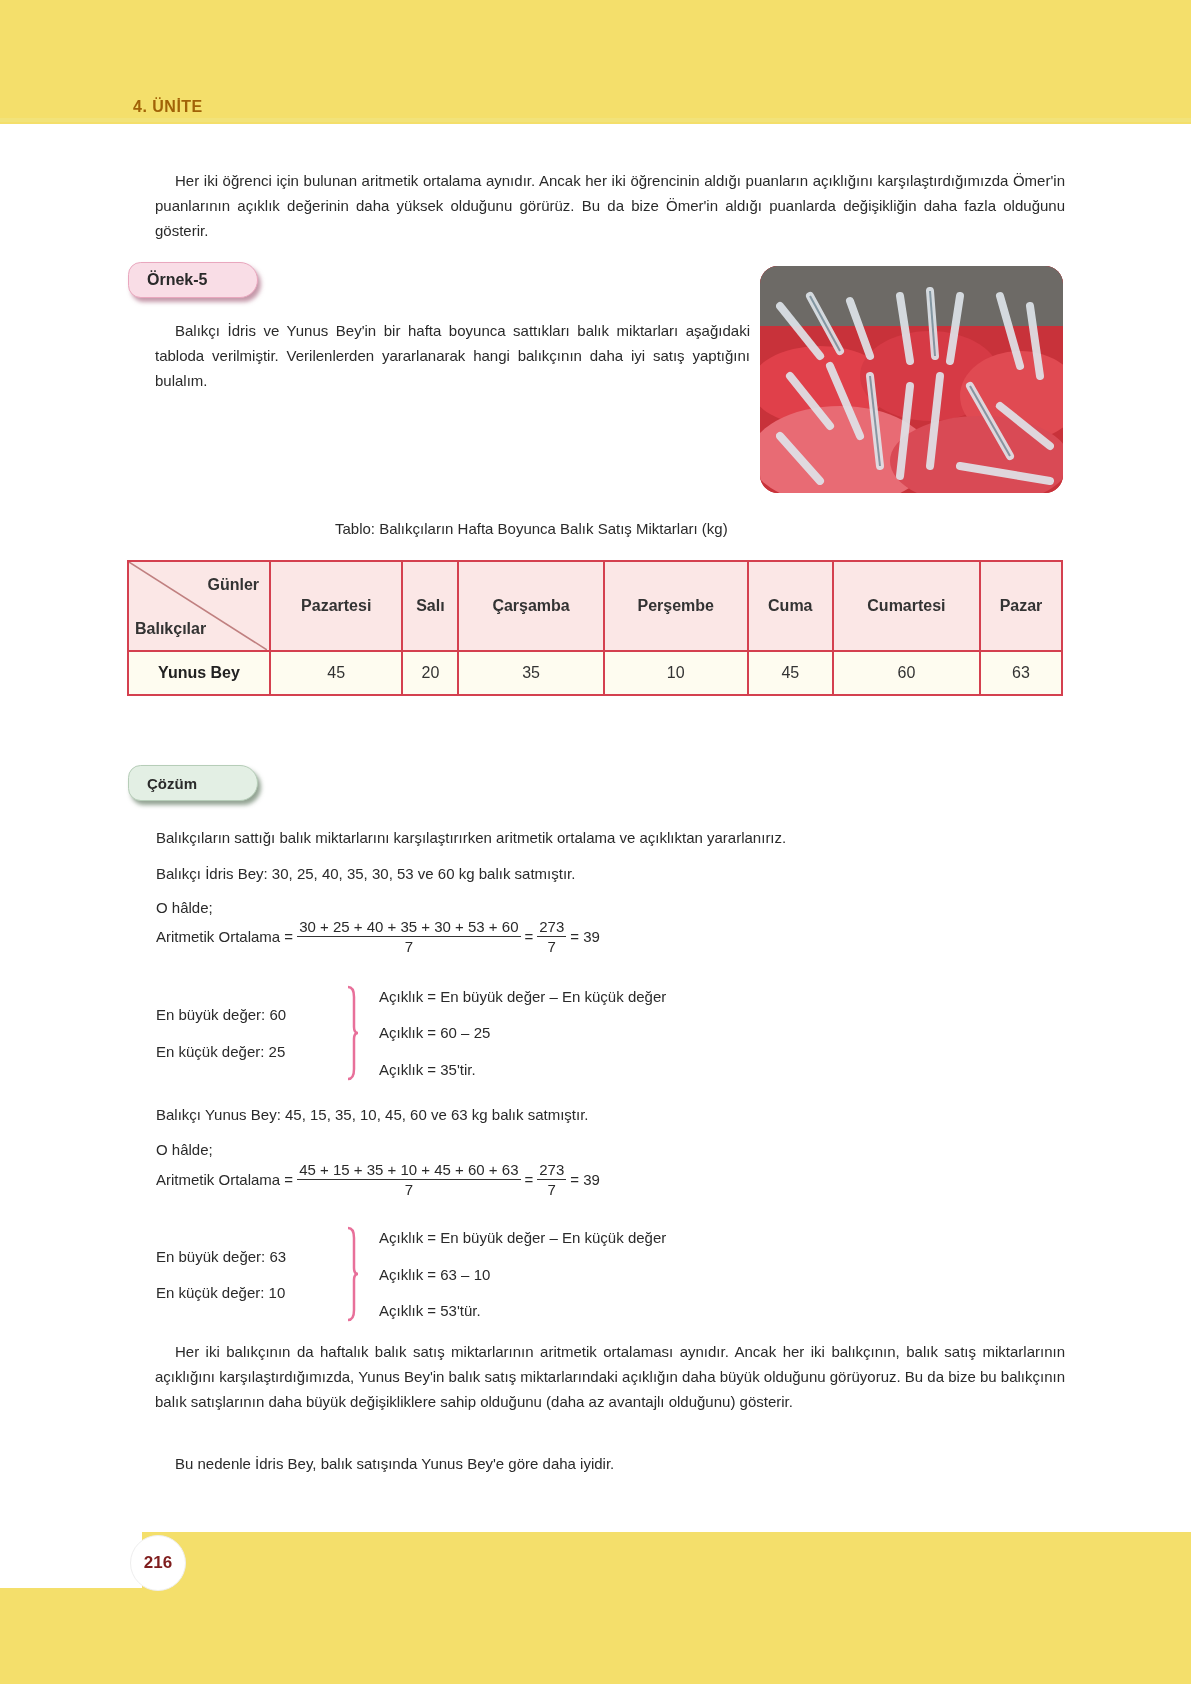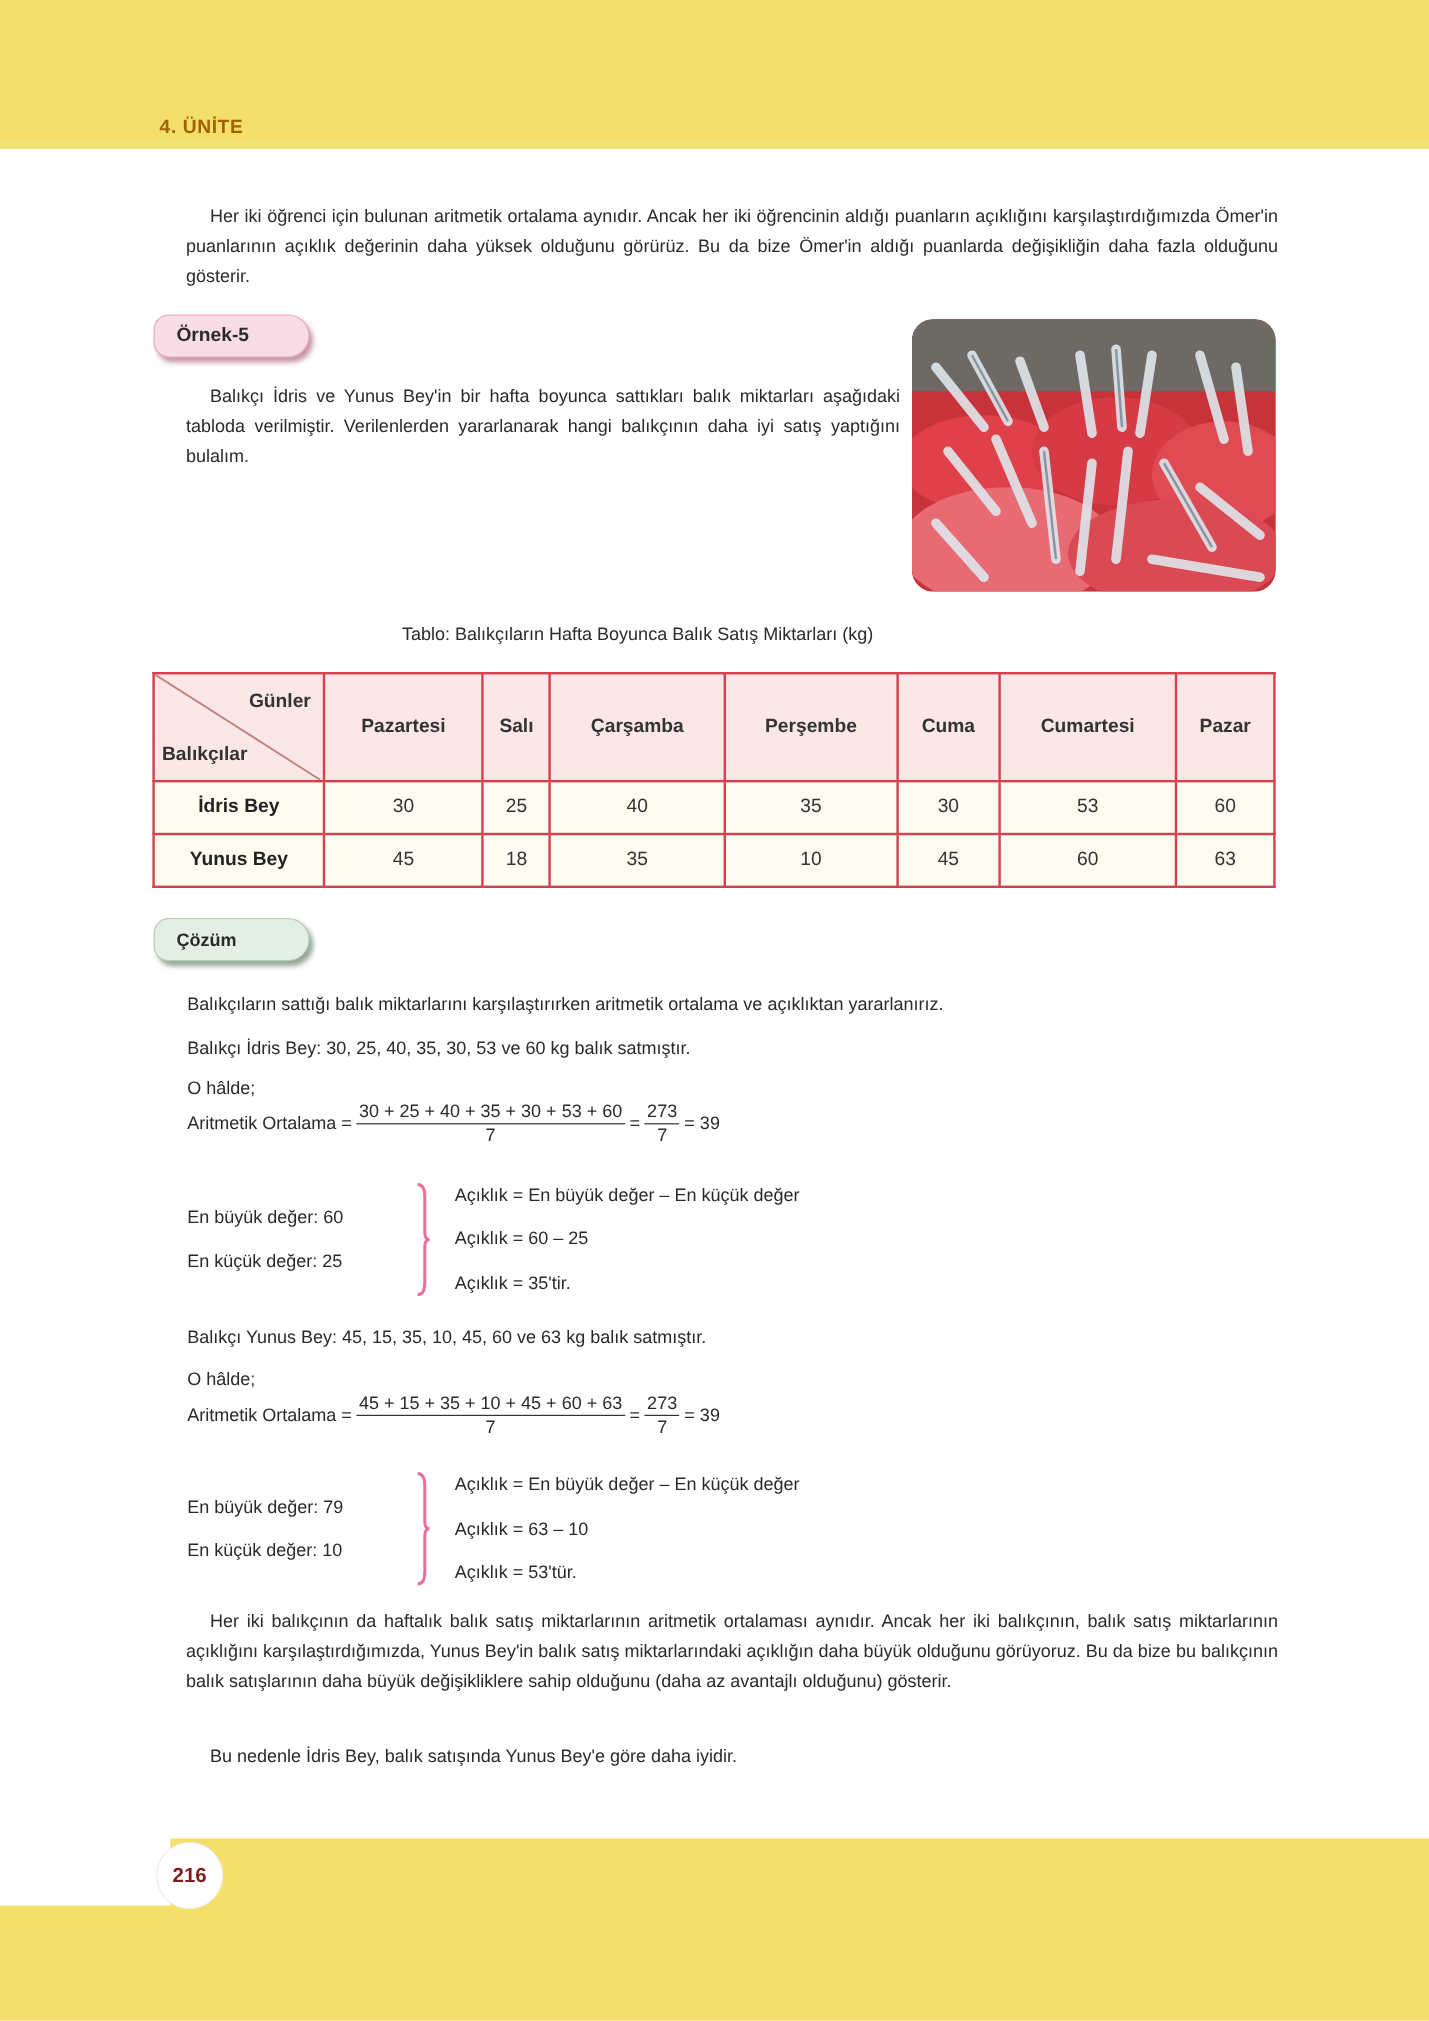--- a/index.html
+++ b/index.html
@@ -123,33 +123,23 @@
       <th>Salı</th>
       <th>Çarşamba</th>
       <th>Perşembe</th>
       <th>Cuma</th>
       <th>Cumartesi</th>
       <th>Pazar</th>
     </tr>
   </thead>
   <tbody>
     <tr>
-      <th>İdris Bey</th>
-      <td>30</td>
-      <td>25</td>
-      <td>40</td>
-      <td>35</td>
-      <td>30</td>
-      <td>53</td>
-      <td>60</td>
-    </tr>
-    <tr>
       <th>Yunus Bey</th>
       <td>45</td>
-      <td>18</td>
+      <td>20</td>
       <td>35</td>
       <td>10</td>
       <td>45</td>
       <td>60</td>
       <td>63</td>
     </tr>
   </tbody>
 </table>
 
 <div class="badge badge-cozum">
@@ -192,21 +182,21 @@
       <span class="num">45 + 15 + 35 + 10 + 45 + 60 + 63</span>
       <span class="den">7</span>
     </span>
   <span>=</span>
   <span class="frac">
       <span class="num">273</span>
       <span class="den">7</span>
     </span>
   <span>= 39</span>
 </div>
-<div class="text-line" style="left:156px; top:1248px;">En büyük değer: 79</div>
+<div class="text-line" style="left:156px; top:1248px;">En büyük değer: 63</div>
 <div class="text-line" style="left:156px; top:1284px;">En küçük değer: 10</div>
 <div class="brace" style="left:346px; top:1226px;">
   <svg width="14" height="96">
       <path d="M2 2 Q8 2 8 12 L8 42 Q8 48 12 48 Q8 48 8 54 L8 84 Q8 94 2 94" fill="none" stroke="#E8709A" stroke-width="2.5"></path>
     </svg>
 </div>
 <div class="text-line" style="left:379px; top:1229px;">Açıklık = En büyük değer – En küçük değer</div>
 <div class="text-line" style="left:379px; top:1266px;">Açıklık = 63 – 10</div>
 <div class="text-line" style="left:379px; top:1302px;">Açıklık = 53'tür.</div>
 

